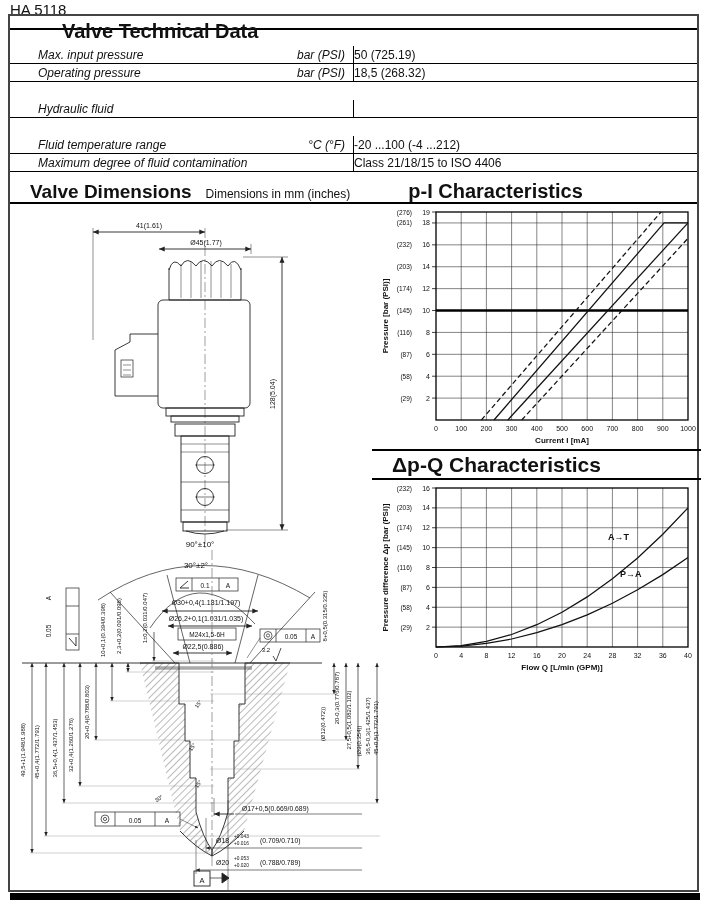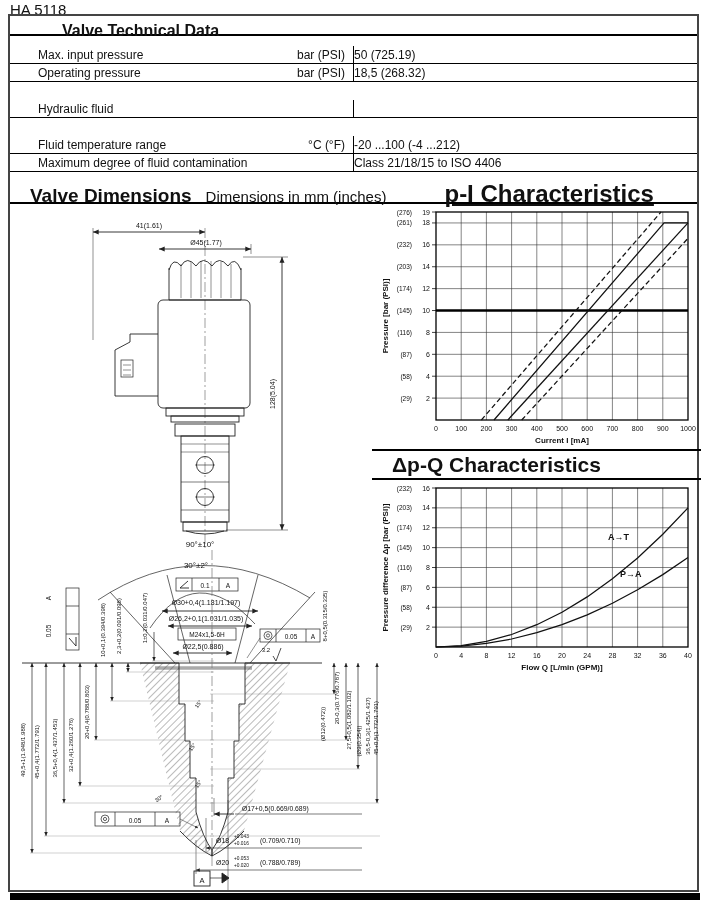--- a/index.html
+++ b/index.html
@@ -2,31 +2,31 @@
 <html><head>
 <meta charset="utf-8">
 <style>
   html,body{margin:0;padding:0;background:#e8e8e8;}
   #page{position:relative;width:705px;height:900px;background:#fff;
         font-family:"Liberation Sans","DejaVu Sans",sans-serif;color:#111;overflow:hidden;}
   .abs{position:absolute;}
   #docnum{left:10px;top:1px;font-size:15px;}
   #frame{left:8px;top:14px;width:691px;height:878px;border:2px solid #444;box-sizing:border-box;}
   #footbar{left:10px;top:893px;width:690px;height:7px;background:#000;}
-  #title-row{left:10px;top:16px;width:687px;height:20px;border-bottom:2px solid #000;
-             font-size:16px;font-weight:bold;line-height:30px;padding-left:52px;box-sizing:border-box;}
+  #title-row{left:10px;top:16px;width:687px;height:14px;border-bottom:2px solid #000;
+             font-size:20px;font-weight:bold;line-height:30px;padding-left:52px;box-sizing:border-box;}
   .trow{left:10px;width:687px;height:18px;border-bottom:1px solid #000;display:flex;font-size:12px;box-sizing:border-box;}
   .tleft{width:344px;display:flex;justify-content:space-between;align-items:center;
-         padding:0 8px 0 28px;border-right:1px solid #000;box-sizing:border-box;}
+         padding:0 8px 0 28px;border-right:1px solid #000;box-sizing:border-box;font-style:italic;}
   .tval{flex:1;text-align:left;align-self:center;}
   #sect-row{left:10px;top:172px;width:687px;height:24px;border-bottom:2px solid #000;
             display:flex;align-items:baseline;box-sizing:border-box;margin-top:8px;}
   #dims-title{font-size:19px;font-weight:bold;margin-left:20px;}
-  #dims-sub{font-size:15px;margin-left:14px;}
-  #pi-title{font-size:24px;font-weight:bold;margin-left:58px;text-decoration:underline;}
+  #dims-sub{font-size:12px;margin-left:14px;}
+  #pi-title{font-size:20px;font-weight:bold;margin-left:58px;}
   #dpq-head{left:372px;top:449px;width:329px;height:31px;border-top:2px solid #000;border-bottom:2px solid #000;
             font-size:21px;font-weight:bold;line-height:28px;padding-left:20px;box-sizing:border-box;}
   svg text{fill:#111;}
 </style>
 </head>
 <body>
 <div id="page">
 
 <div class="abs" id="docnum">HA 5118</div>
 <div class="abs" id="frame"></div>

